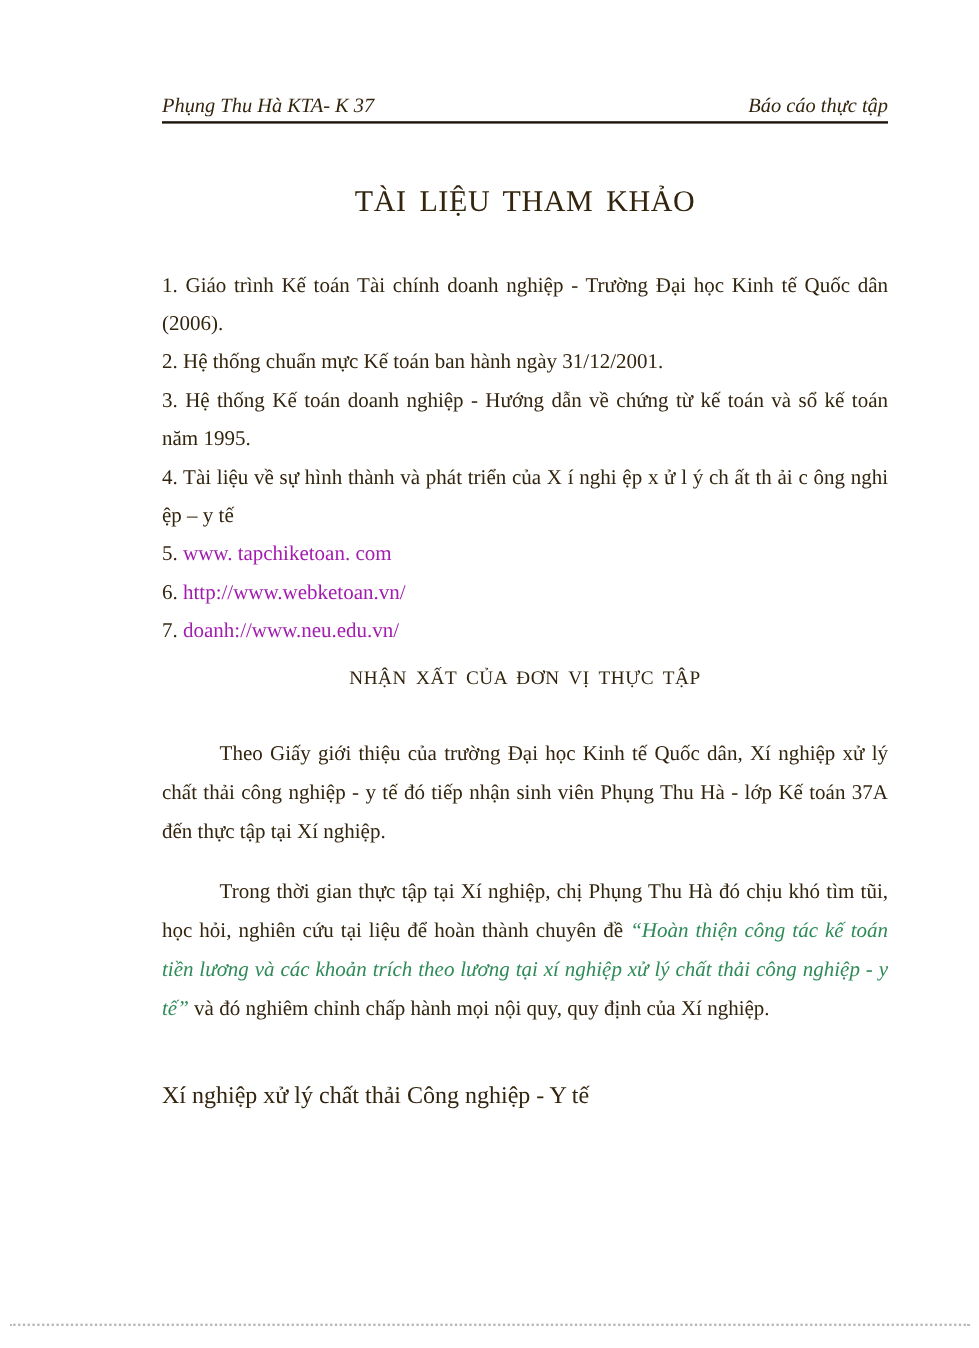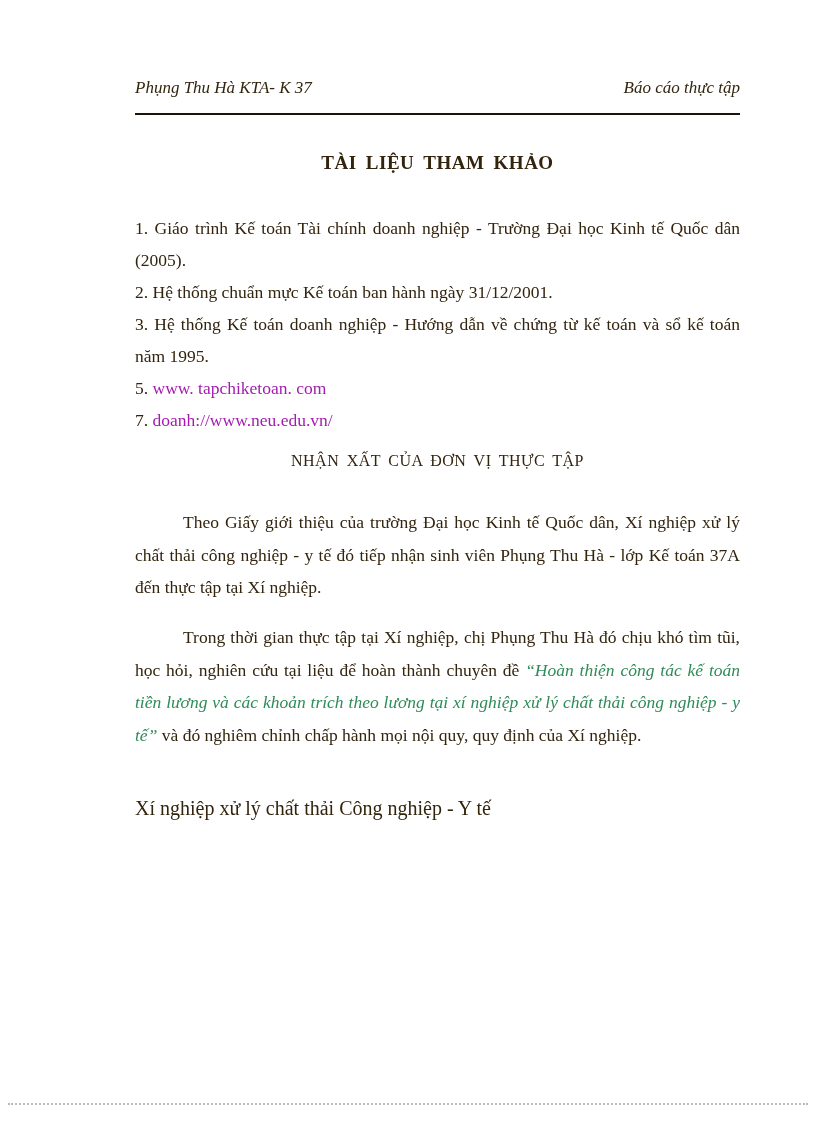--- a/index.html
+++ b/index.html
@@ -18,30 +18,30 @@
     font-family: "Liberation Serif", "DejaVu Serif", serif;
     color: #33240e;
     overflow: hidden;
   }
   .running-header {
     display: flex;
     justify-content: space-between;
     align-items: flex-start;
     font-style: italic;
     font-size: 17px;
-    padding-bottom: 15px;
+    padding-bottom: 3px;
     border-bottom: 2px solid #1c130a;
   }
   .doc-title {
     text-align: center;
-    font-weight: bold;
-    font-size: 19px;
+    font-weight: normal;
+    font-size: 25px;
     letter-spacing: 0.5px;
     word-spacing: 4px;
-    margin-top: 37px;
+    margin-top: 52px;
   }
   .ref-list {
     margin-top: 38px;
     font-size: 17.5px;
     line-height: 32px;
     text-align: justify;
   }
   .ref-item { margin: 0; }
   .ref-item a {
     color: #a21caf;
@@ -89,24 +89,26 @@
 <div class="page">
 
   <div class="running-header">
     <span>Phụng Thu Hà KTA- K 37</span>
     <span>Báo cáo thực tập</span>
   </div>
 
   <div class="doc-title">TÀI LIỆU THAM KHẢO</div>
 
   <div class="ref-list">
-    <p class="ref-item">1. Giáo trình Kế toán Tài chính doanh nghiệp - Trường Đại học Kinh tế Quốc dân (2005).</p>
+    <p class="ref-item">1. Giáo trình Kế toán Tài chính doanh nghiệp - Trường Đại học Kinh tế Quốc dân (2006).</p>
     <p class="ref-item">2. Hệ thống chuẩn mực Kế toán ban hành ngày 31/12/2001.</p>
     <p class="ref-item">3. Hệ thống Kế toán doanh nghiệp - Hướng dẫn về chứng từ kế toán và sổ kế toán năm 1995.</p>
+    <p class="ref-item">4. Tài liệu về sự hình thành và phát triển của X í nghi ệp x ử l ý ch ất th ải c ông nghi ệp – y tế</p>
     <p class="ref-item"><span>5. </span><a>www. tapchiketoan. com</a></p>
+    <p class="ref-item"><span>6. </span><a>http://www.webketoan.vn/</a></p>
     <p class="ref-item"><span>7. </span><a>doanh://www.neu.edu.vn/</a></p>
   </div>
 
   <div class="section-title">NHẬN XẤT CỦA ĐƠN VỊ THỰC TẬP</div>
 
   <p class="body-para para-1">Theo Giấy giới thiệu của trường Đại học Kinh tế Quốc dân, Xí nghiệp xử lý chất thải công nghiệp - y tế đó tiếp nhận sinh viên Phụng Thu Hà - lớp Kế toán 37A đến thực tập tại Xí nghiệp.</p>
 
   <p class="body-para para-2"><span>Trong thời gian thực tập tại Xí nghiệp, chị Phụng Thu Hà đó chịu khó tìm tũi, học hỏi, nghiên cứu tại liệu để hoàn thành chuyên đề </span><span class="quote-accent">“Hoàn thiện công tác kế toán tiền lương và các khoản trích theo lương tại xí nghiệp xử lý chất thải công nghiệp - y tế”</span><span> và đó nghiêm chỉnh chấp hành mọi nội quy, quy định của Xí nghiệp.</span></p>
 
   <p class="body-para signature-line">Xí nghiệp xử lý chất thải Công nghiệp - Y tế</p>

